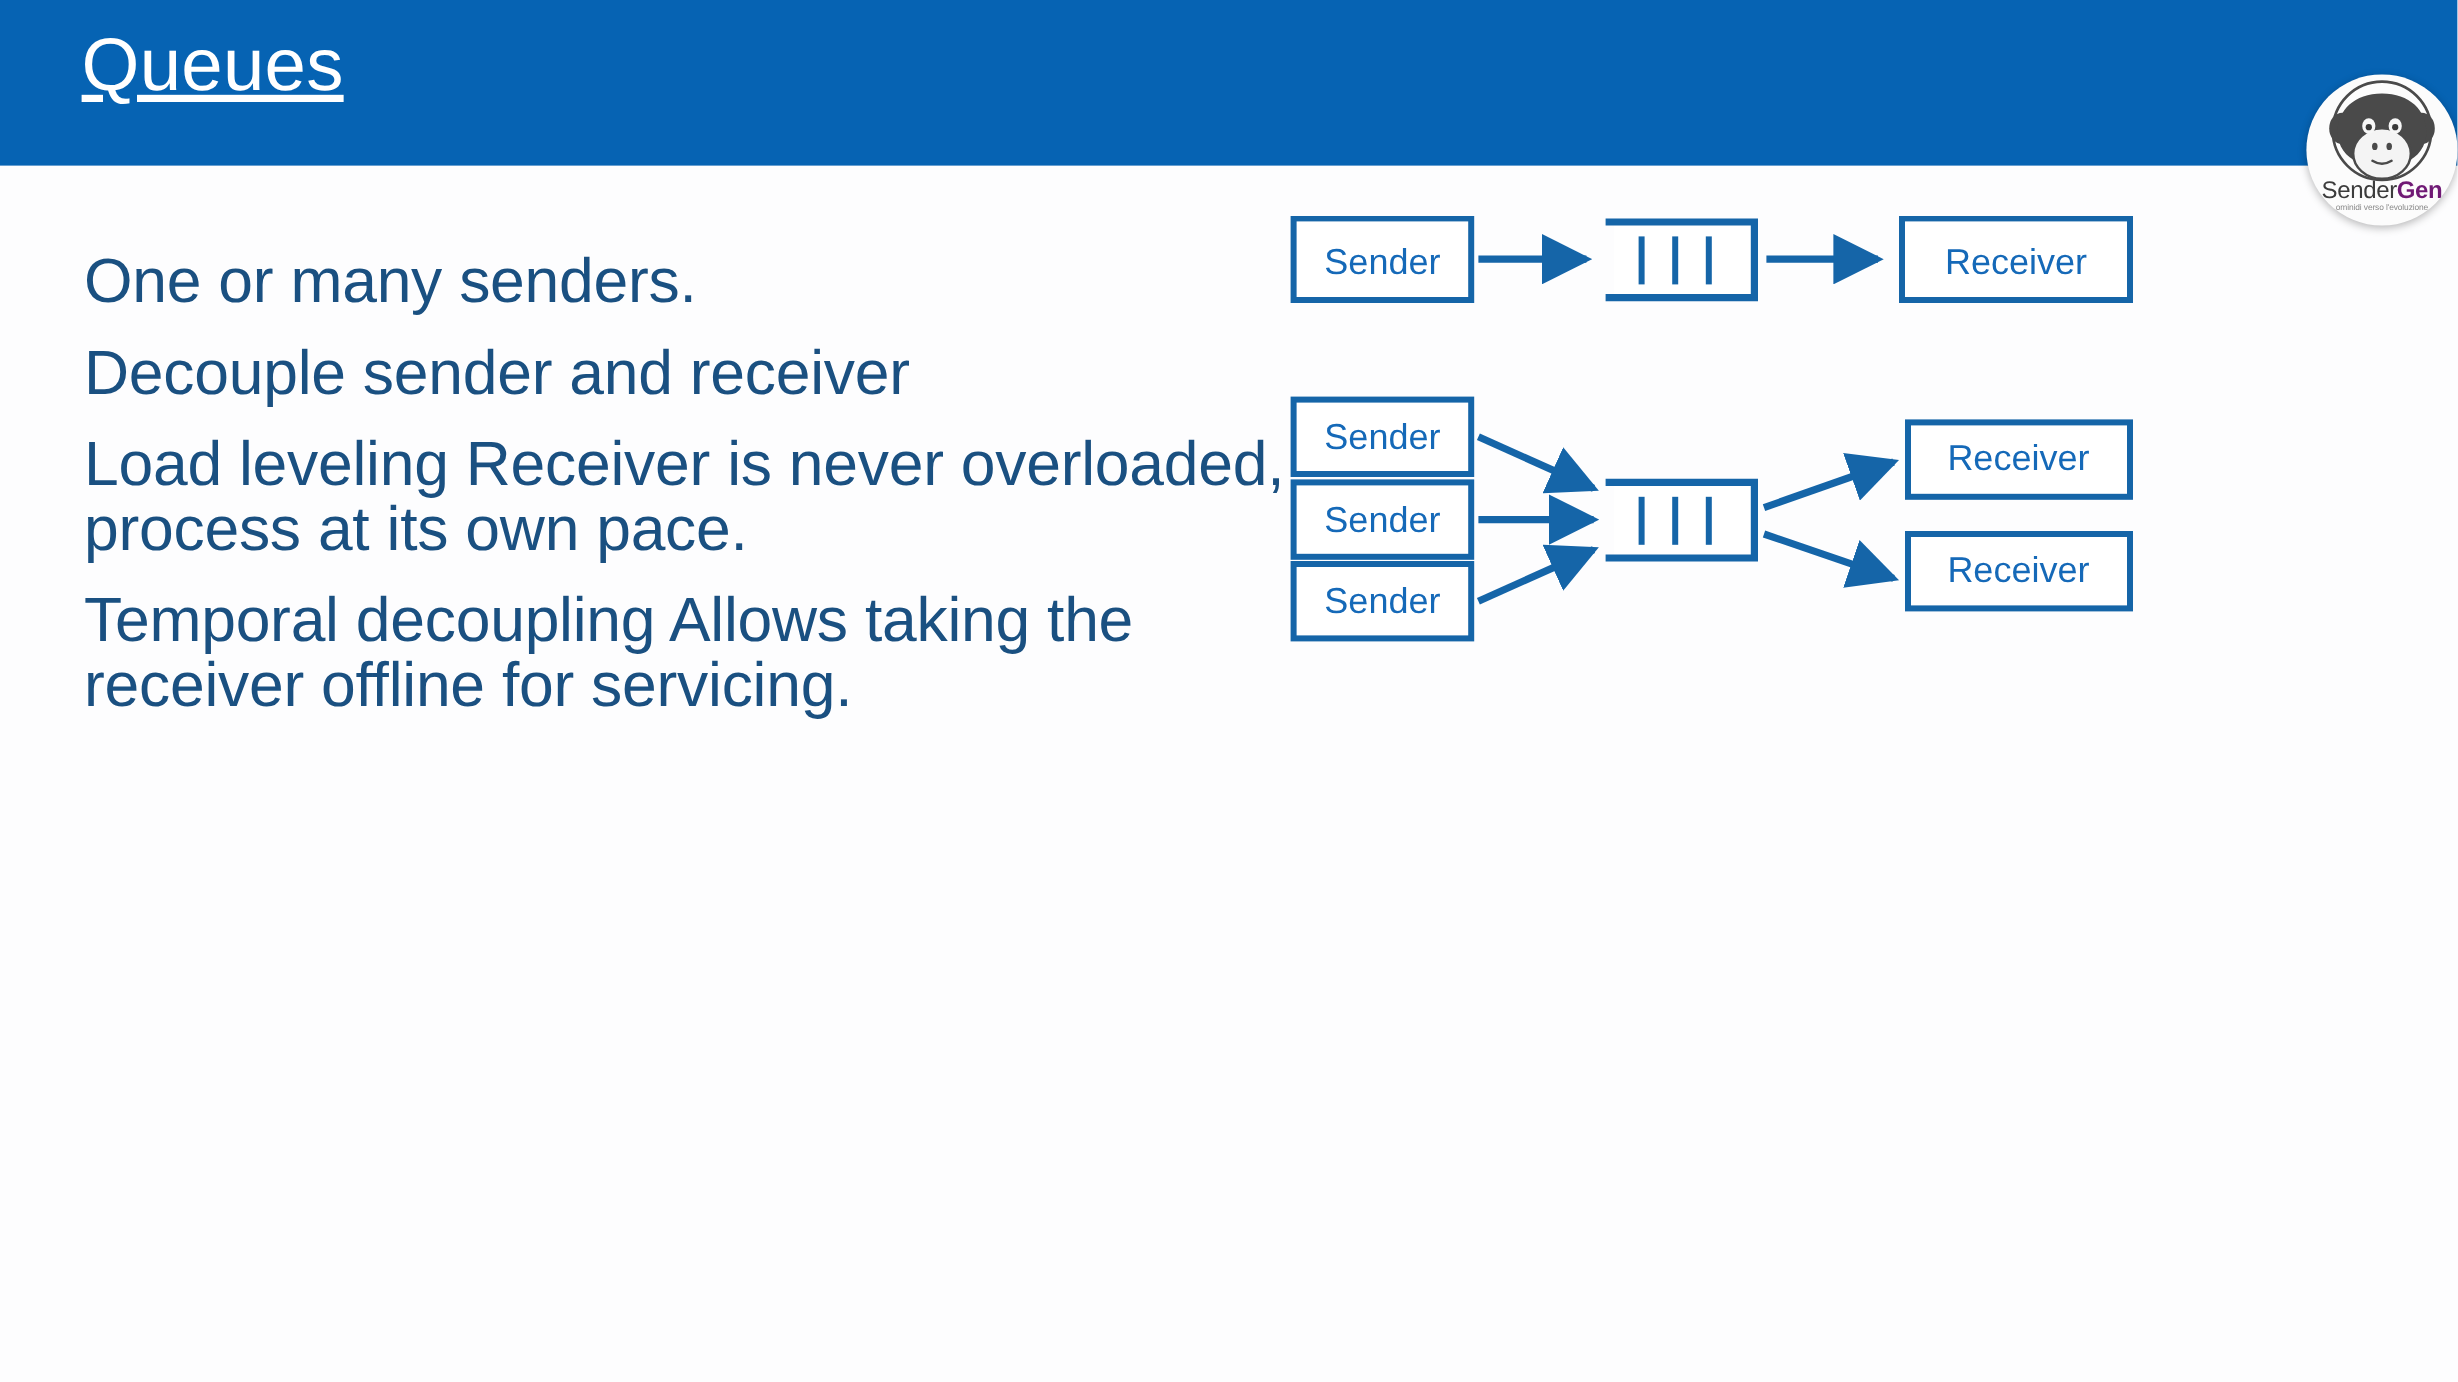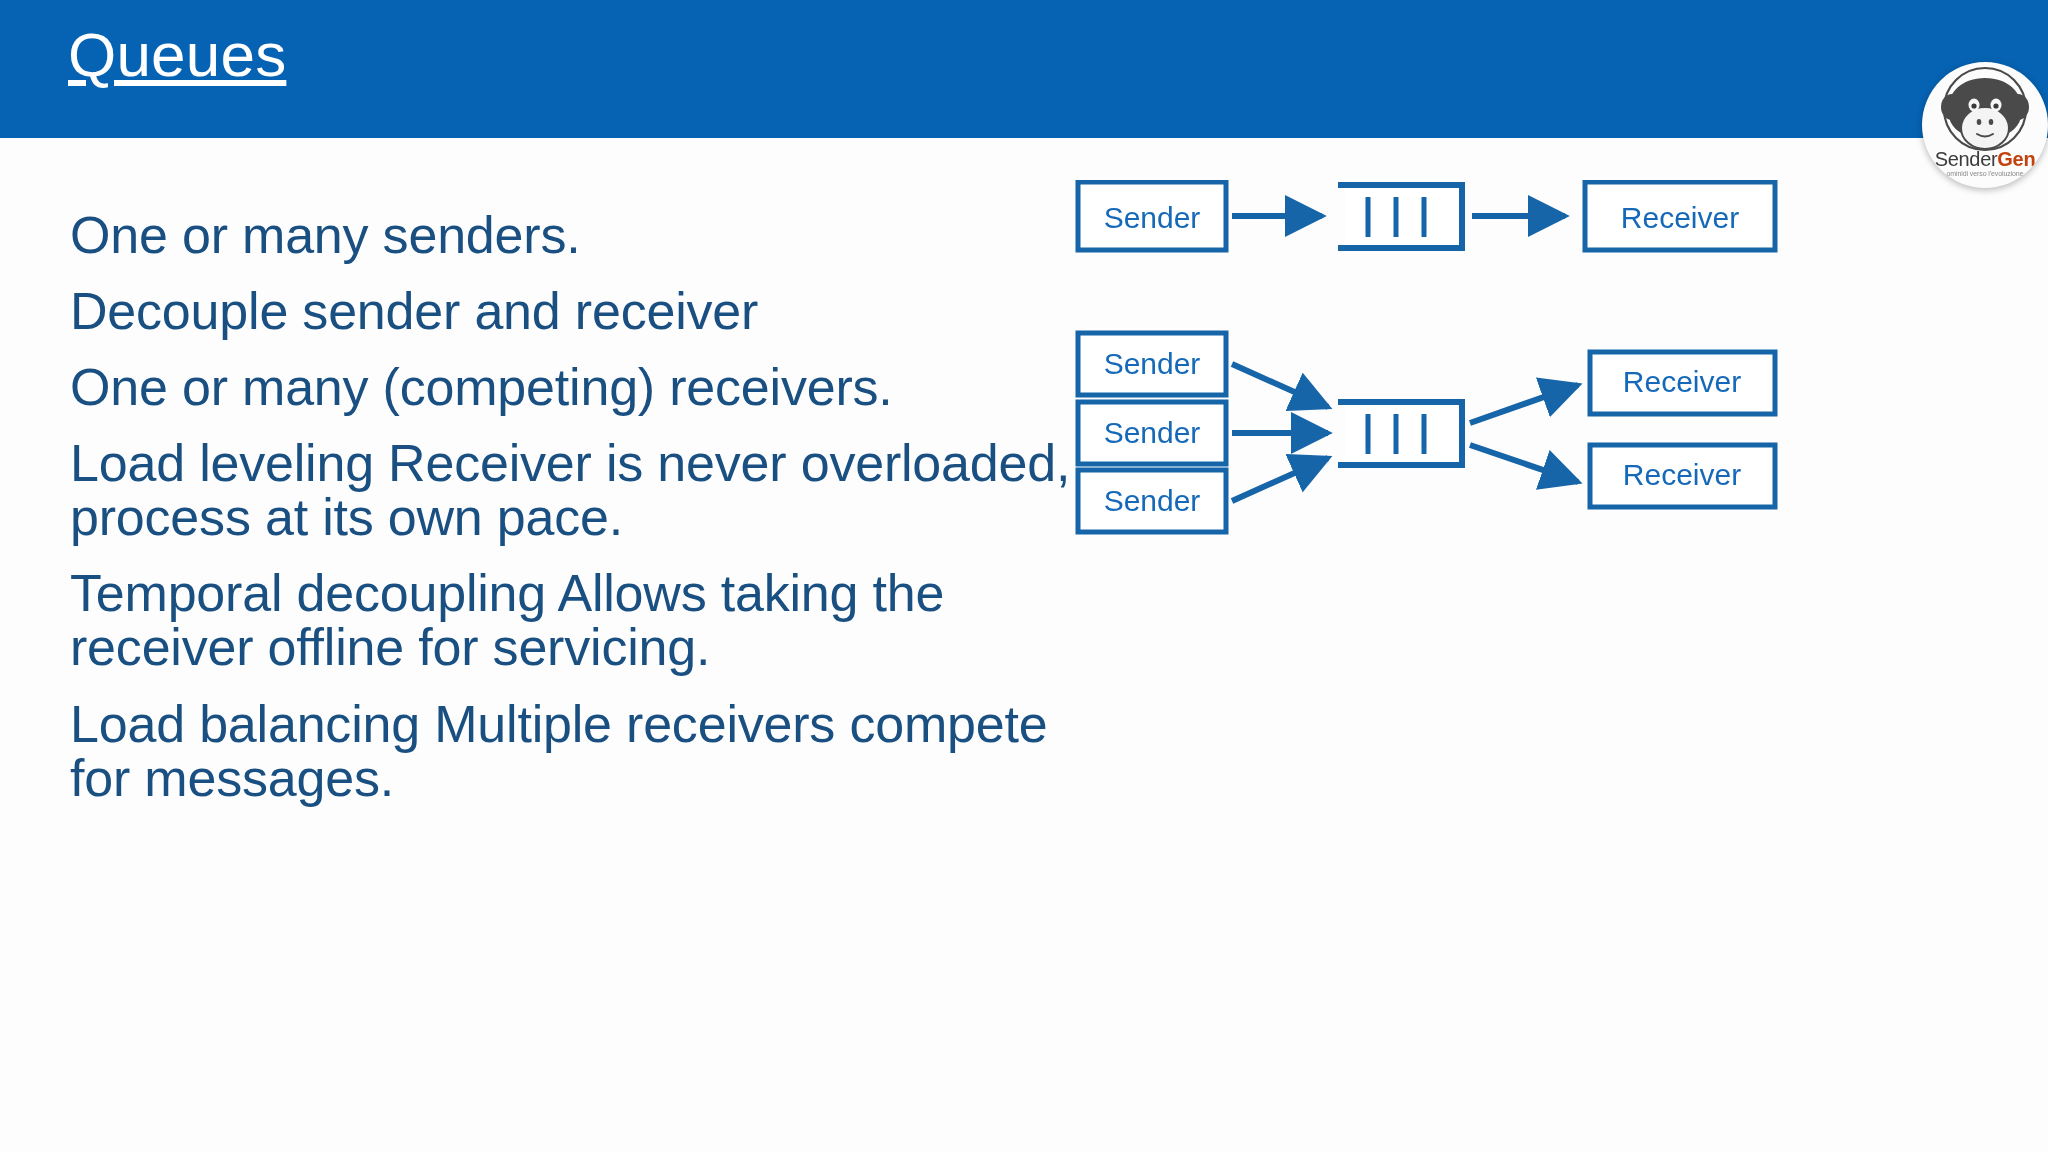--- a/index.html
+++ b/index.html
@@ -61,21 +61,21 @@
     position: absolute;
     left: 0;
     top: 86px;
     width: 126px;
     text-align: center;
     font-size: 20px;
     color: #3C3C3C;
     font-weight: 400;
     letter-spacing: -0.3px;
   }
-  #brand-logo .wordmark b { font-weight: 700; color: #c2410c; }
+  #brand-logo .wordmark b { font-weight: 700; color: #701a75; }
   #brand-logo .tagline {
     position: absolute;
     left: 0;
     top: 108px;
     width: 126px;
     text-align: center;
     font-size: 7px;
     color: #8A8A8A;
     letter-spacing: -0.1px;
     white-space: nowrap;
@@ -126,24 +126,22 @@
       <path d="M55 72 Q63 77 71 72" fill="none" stroke="#4A4A4A" stroke-width="2" stroke-linecap="round"></path>
     </svg>
     <div class="wordmark"><span>Sender</span><b>Gen</b></div>
     <div class="tagline">ominidi verso l'evoluzione</div>
   </div>
 </div>
 
 <div id="bullet-list">
   <div class="bullet-item">One or many senders.</div>
   <div class="bullet-item">Decouple sender and receiver</div>
-  <div class="bullet-item">One or many (competing) receivers.</div>
   <div class="bullet-item">Load leveling Receiver is never overloaded, process at its own pace.</div>
   <div class="bullet-item">Temporal decoupling Allows taking the receiver offline for servicing.</div>
-  <div class="bullet-item">Load balancing Multiple receivers compete for messages.</div>
 </div>
 
 <svg id="diagram-svg" width="960" height="420" viewBox="0 0 960 420">
   <defs>
     <marker id="arrowhead" markerWidth="7" markerHeight="7" refX="6.2" refY="3.5" orient="auto" markerUnits="strokeWidth">
       <path d="M0,0 L7,3.5 L0,7 Z" fill="#1565A8"></path>
     </marker>
   </defs>
 
   <g>

